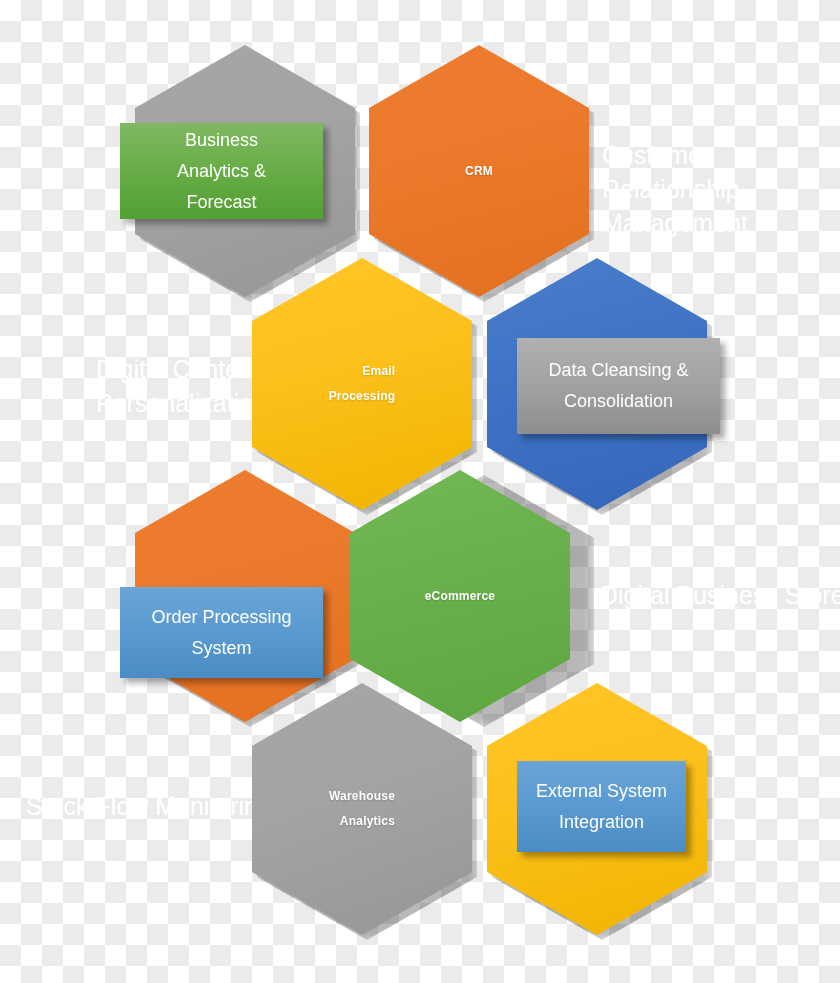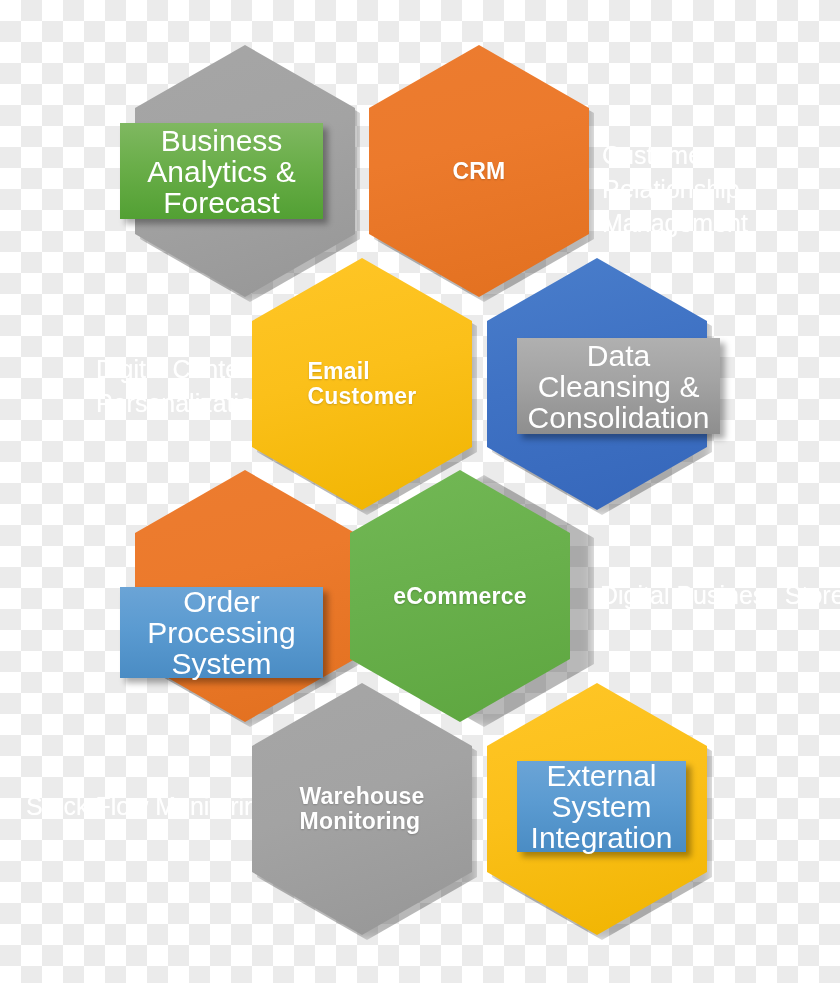--- a/index.html
+++ b/index.html
@@ -28,42 +28,42 @@
     position:absolute;
     width:220px;height:252px;
     -webkit-clip-path:polygon(50% 0%,100% 25%,100% 75%,50% 100%,0% 75%,0% 25%);
     clip-path:polygon(50% 0%,100% 25%,100% 75%,50% 100%,0% 75%,0% 25%);
     background:rgba(0,0,0,0.28);
     filter:blur(6px);
   }
   .hex-label{
     color:#ffffff;
     font-weight:bold;
-    font-size:23px;
+    font-size:12px;
     line-height:25px;
-    text-align:left;
+    text-align:right;
     letter-spacing:.2px;
     text-shadow:0 1px 2px rgba(0,0,0,.18);
     padding:0 14px;
     white-space:pre-line;
   }
 
   .hx-gray   {background:linear-gradient(160deg,#a6a6a6 0%,#a3a3a3 45%,#969696 100%);}
   .hx-orange {background:linear-gradient(165deg,#ec7c30 0%,#ec7a2c 40%,#e2701f 100%);}
   .hx-yellow {background:linear-gradient(165deg,#ffc627 0%,#fbc01a 45%,#f0b400 100%);}
   .hx-blue   {background:linear-gradient(165deg,#4a7ecb 0%,#3f72c4 45%,#3566ba 100%);}
   .hx-green  {background:linear-gradient(165deg,#72b855 0%,#69b04c 45%,#5da63f 100%);}
 
   
   .plate{
     position:absolute;
     display:flex;align-items:center;justify-content:center;
     text-align:center;
     color:#ffffff;
-    font-size:30px;
+    font-size:18px;
     line-height:31px;
     padding:10px 12px;
     box-sizing:border-box;
     box-shadow:5px 5px 6px rgba(0,0,0,.33);
     white-space:pre-line;
   }
   .pl-green{background:linear-gradient(180deg,#7fb861 0%,#6aae49 45%,#52a033 100%);}
   .pl-gray {background:linear-gradient(180deg,#b0b0b0 0%,#a3a3a3 45%,#8e8e8e 100%);}
   .pl-blue {background:linear-gradient(180deg,#6ba4d6 0%,#5b9bd1 45%,#4a8cc4 100%);}
 
@@ -102,34 +102,34 @@
   <div class="hexshadow" style="left:492px;top:688px;"></div>
 
   <div class="hex hx-gray" style="left:135px;top:45px;"></div>
 
   <div class="hex hx-orange" style="left:369px;top:45px;">
     <span class="hex-label">CRM</span>
   </div>
 
   <div class="hex hx-yellow" style="left:252px;top:258px;">
     <span class="hex-label">Email
-Customer</span>
+Processing</span>
   </div>
 
   <div class="hex hx-blue" style="left:487px;top:258px;"></div>
 
   <div class="hex hx-orange" style="left:135px;top:470px;"></div>
 
   <div class="hex hx-green" style="left:350px;top:470px;">
     <span class="hex-label">eCommerce</span>
   </div>
 
   <div class="hex hx-gray" style="left:252px;top:683px;">
     <span class="hex-label">Warehouse
-Monitoring</span>
+Analytics</span>
   </div>
 
   <div class="hex hx-yellow" style="left:487px;top:683px;"></div>
 
   <div class="plate pl-green" style="left:120px;top:123px;width:203px;height:96px;">Business
 Analytics &amp;
 Forecast</div>
 
   <div class="plate pl-gray" style="left:517px;top:338px;width:203px;height:96px;">Data Cleansing &amp;
 Consolidation</div>

